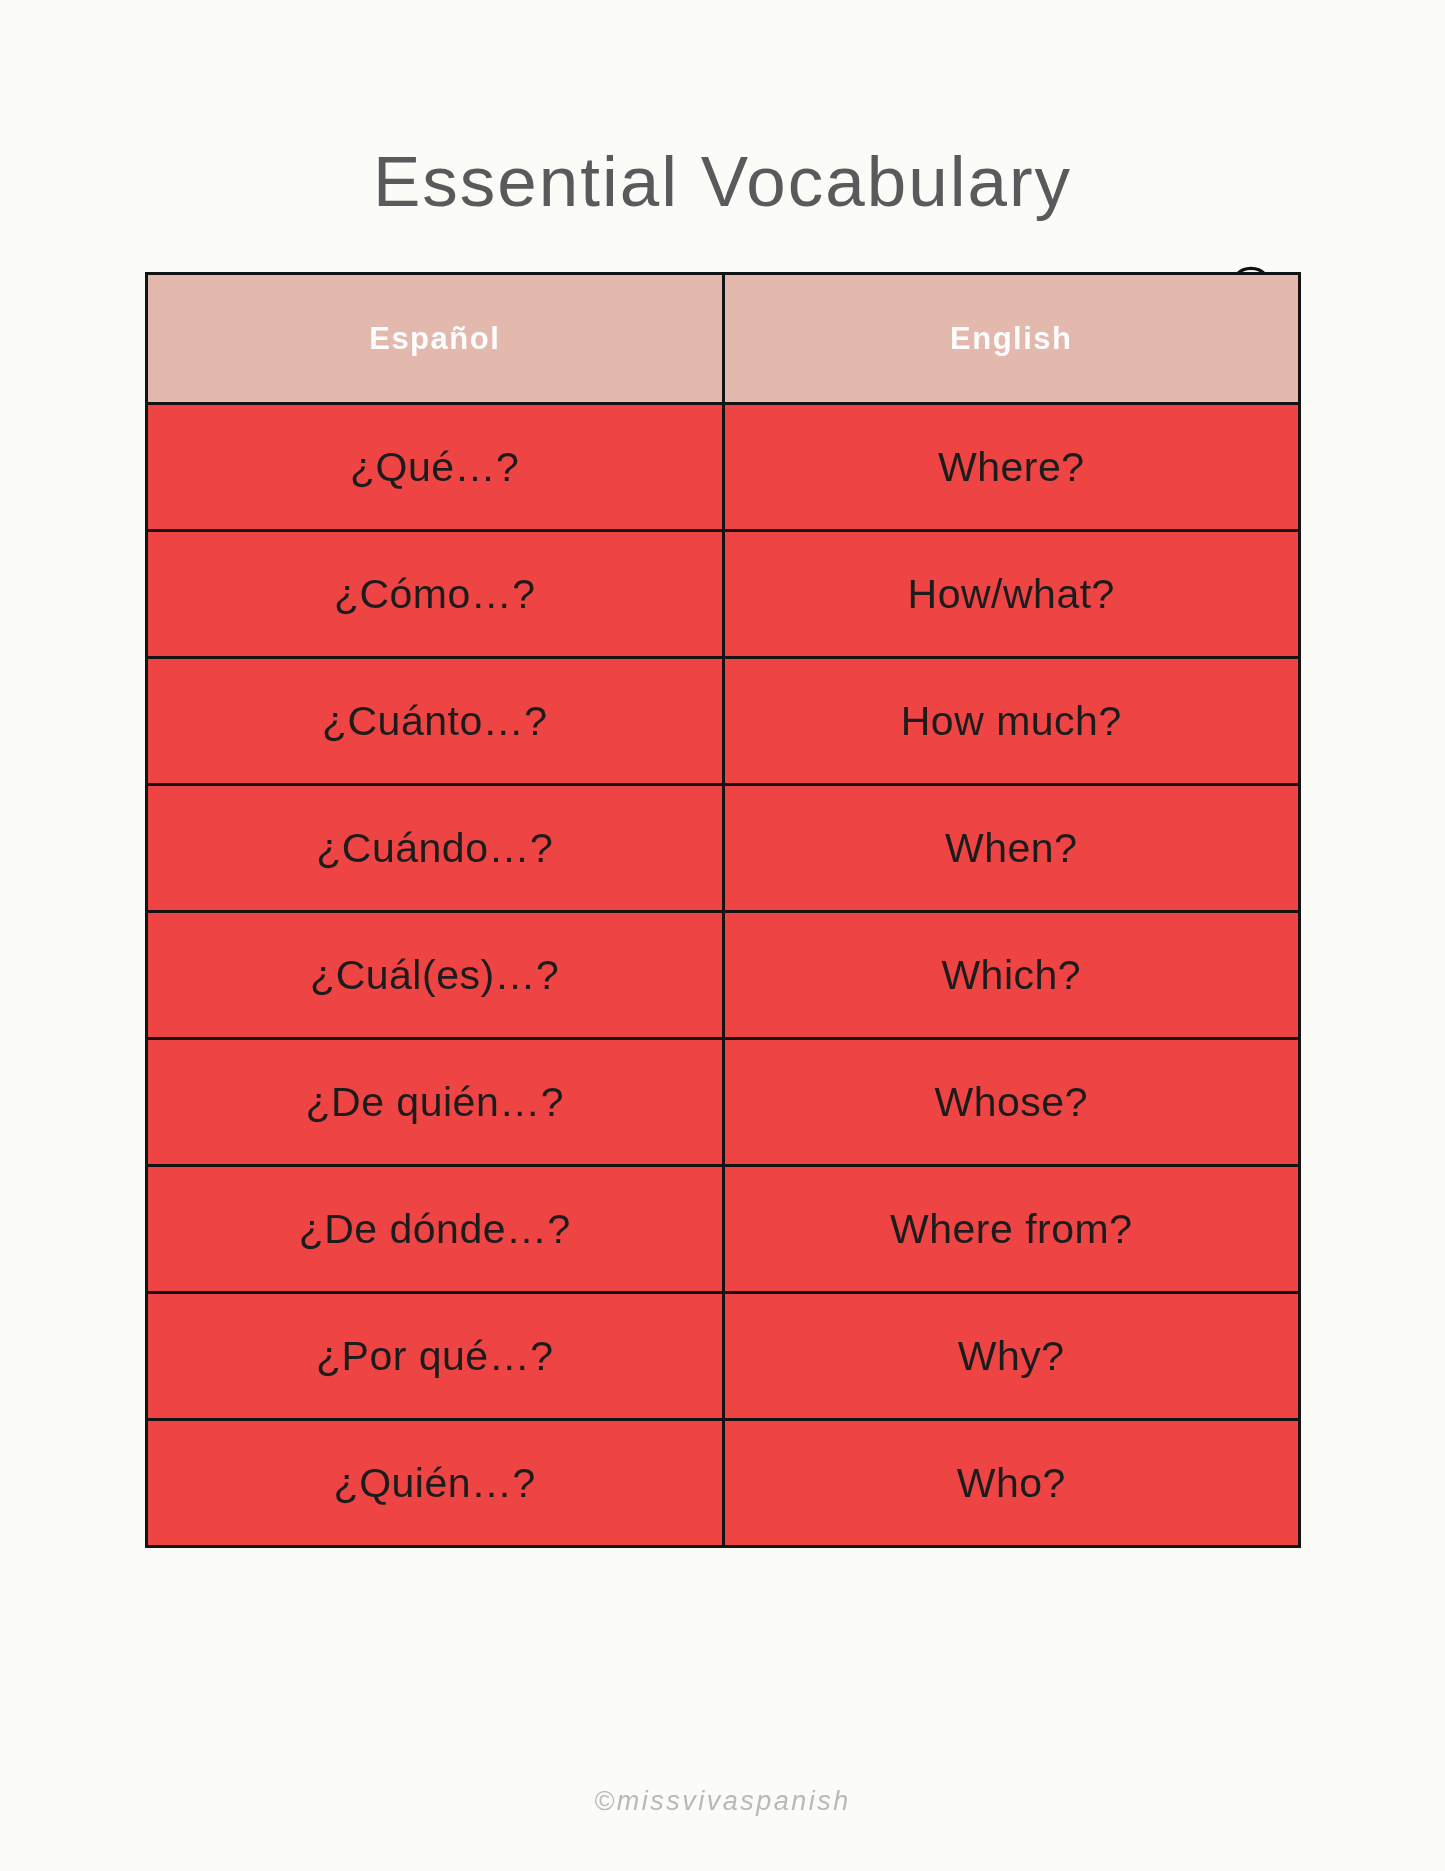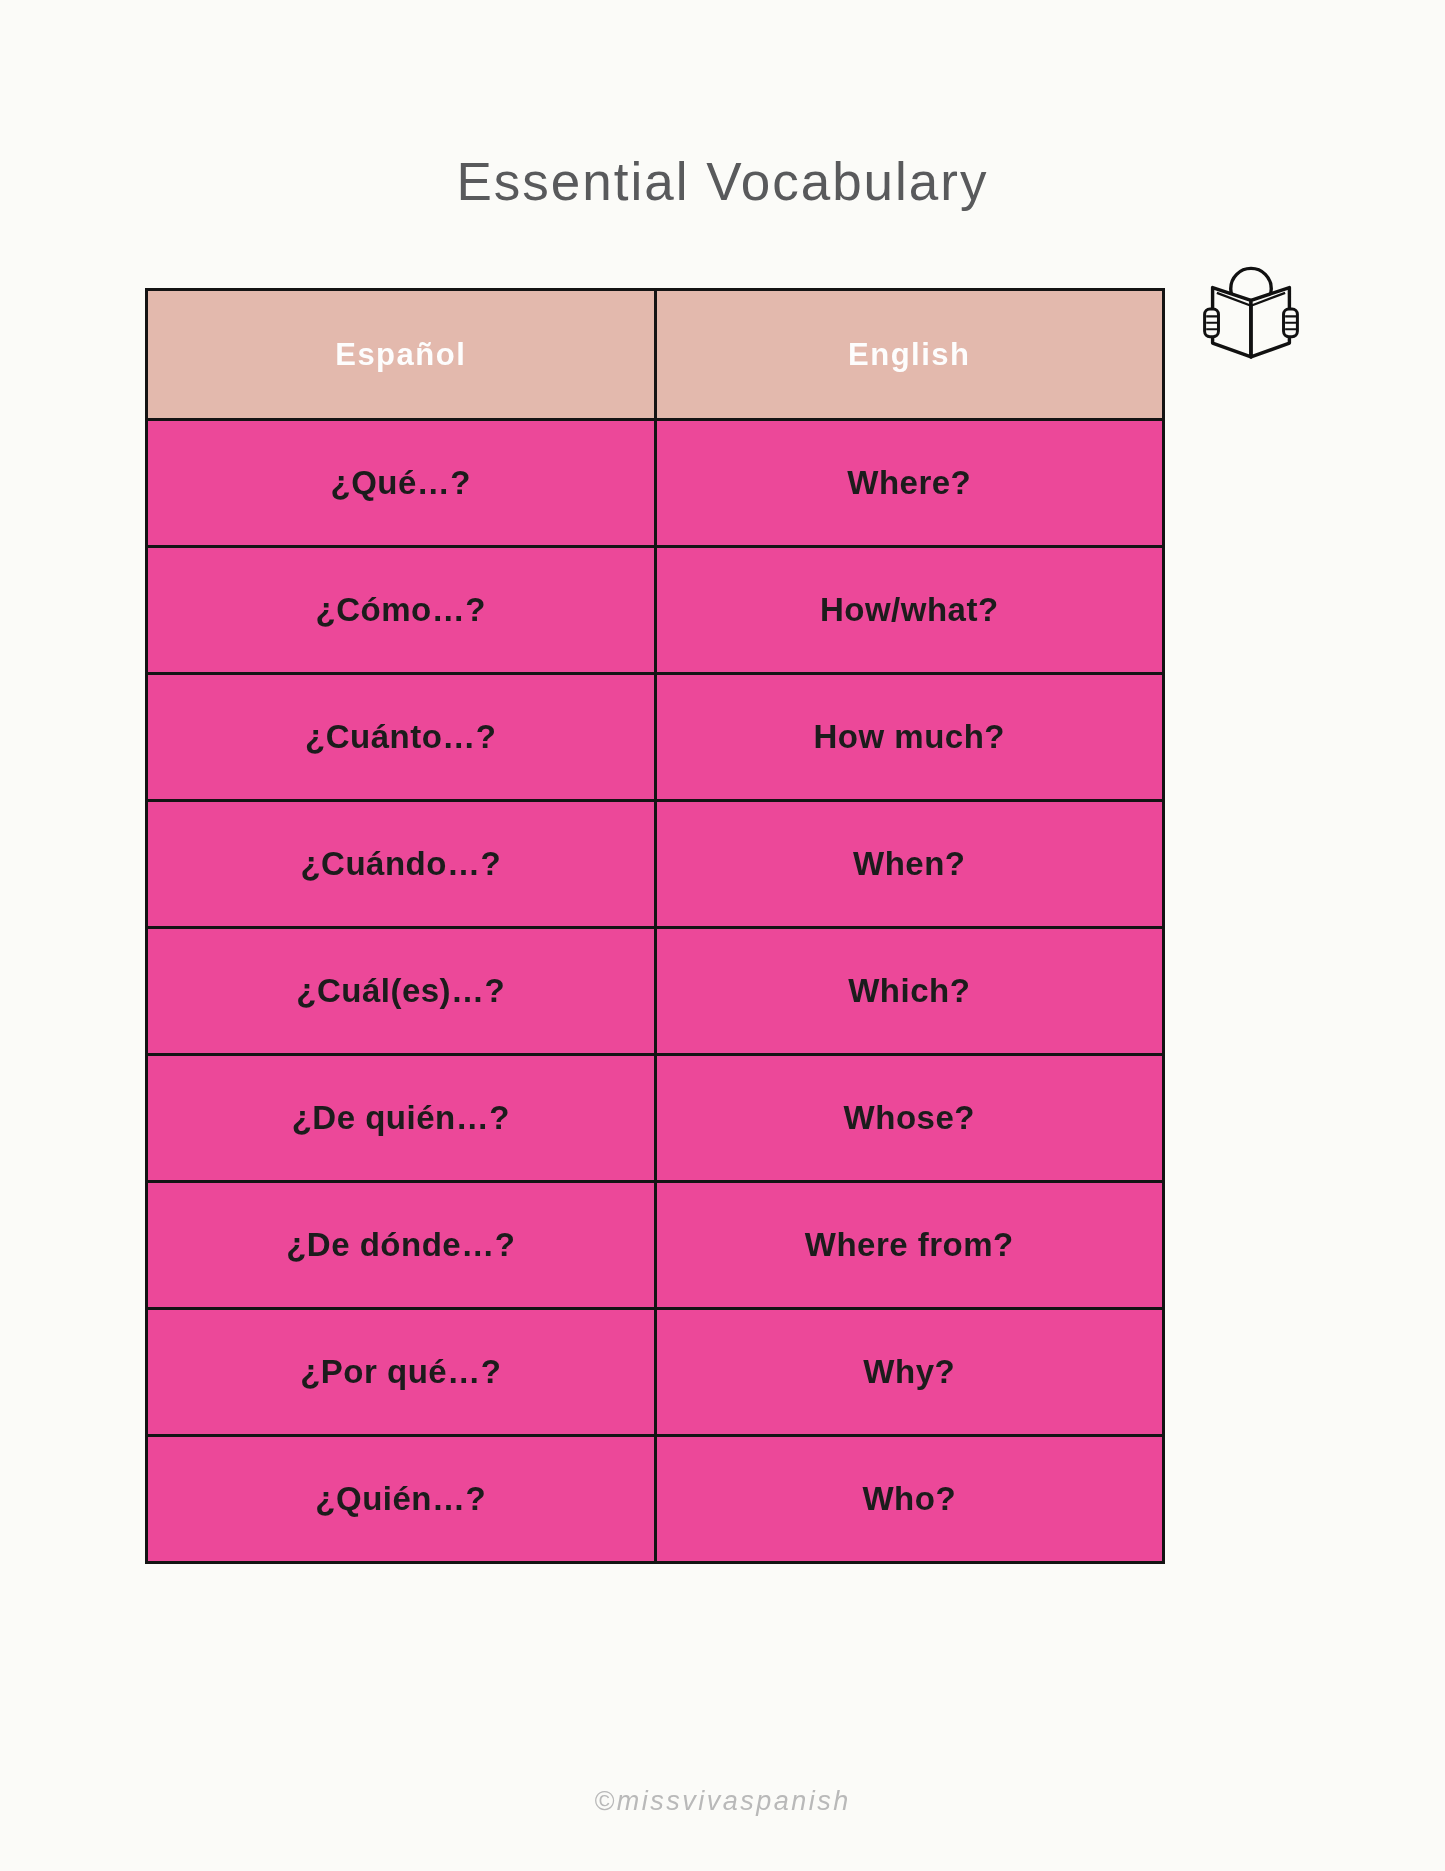--- a/index.html
+++ b/index.html
@@ -16,56 +16,56 @@
   }
   .title-row {
     position:absolute;
     top:122px; left:0; width:1445px; height:120px;
   }
   .page-title {
     position:absolute;
     left:0; top:0; width:1445px; height:120px;
     line-height:120px;
     text-align:center;
-    font-size:53px;
+    font-size:71px;
     font-weight:400;
     letter-spacing:2px;
     color:#595a5c;
   }
   .reader-icon {
     position:absolute;
     left:1203px; top:134px;
     width:96px; height:108px;
   }
   table.vocab {
     position:absolute;
-    left:145px; top:288px;
-    width:1020px;
+    left:145px; top:272px;
+    width:1156px;
     border-collapse:collapse;
     table-layout:fixed;
   }
   table.vocab th, table.vocab td {
     border:3px solid #141414;
     text-align:center;
     vertical-align:middle;
   }
   table.vocab th {
     height:130px;
     background:#e3b9ad;
     color:#fdfdfd;
     font-size:31px;
     font-weight:bold;
     letter-spacing:1.5px;
   }
   table.vocab td {
     height:127px;
-    background:#ec4899;
+    background:#ef4444;
     color:#1c1c1c;
-    font-size:33px;
-    font-weight:700;
+    font-size:41px;
+    font-weight:400;
     letter-spacing:0.5px;
   }
   .watermark {
     position:absolute;
     top:1786px; left:0; width:1445px;
     text-align:center;
     font-size:27px;
     letter-spacing:2.5px;
     color:#b9b9b9;
     font-style:italic;

